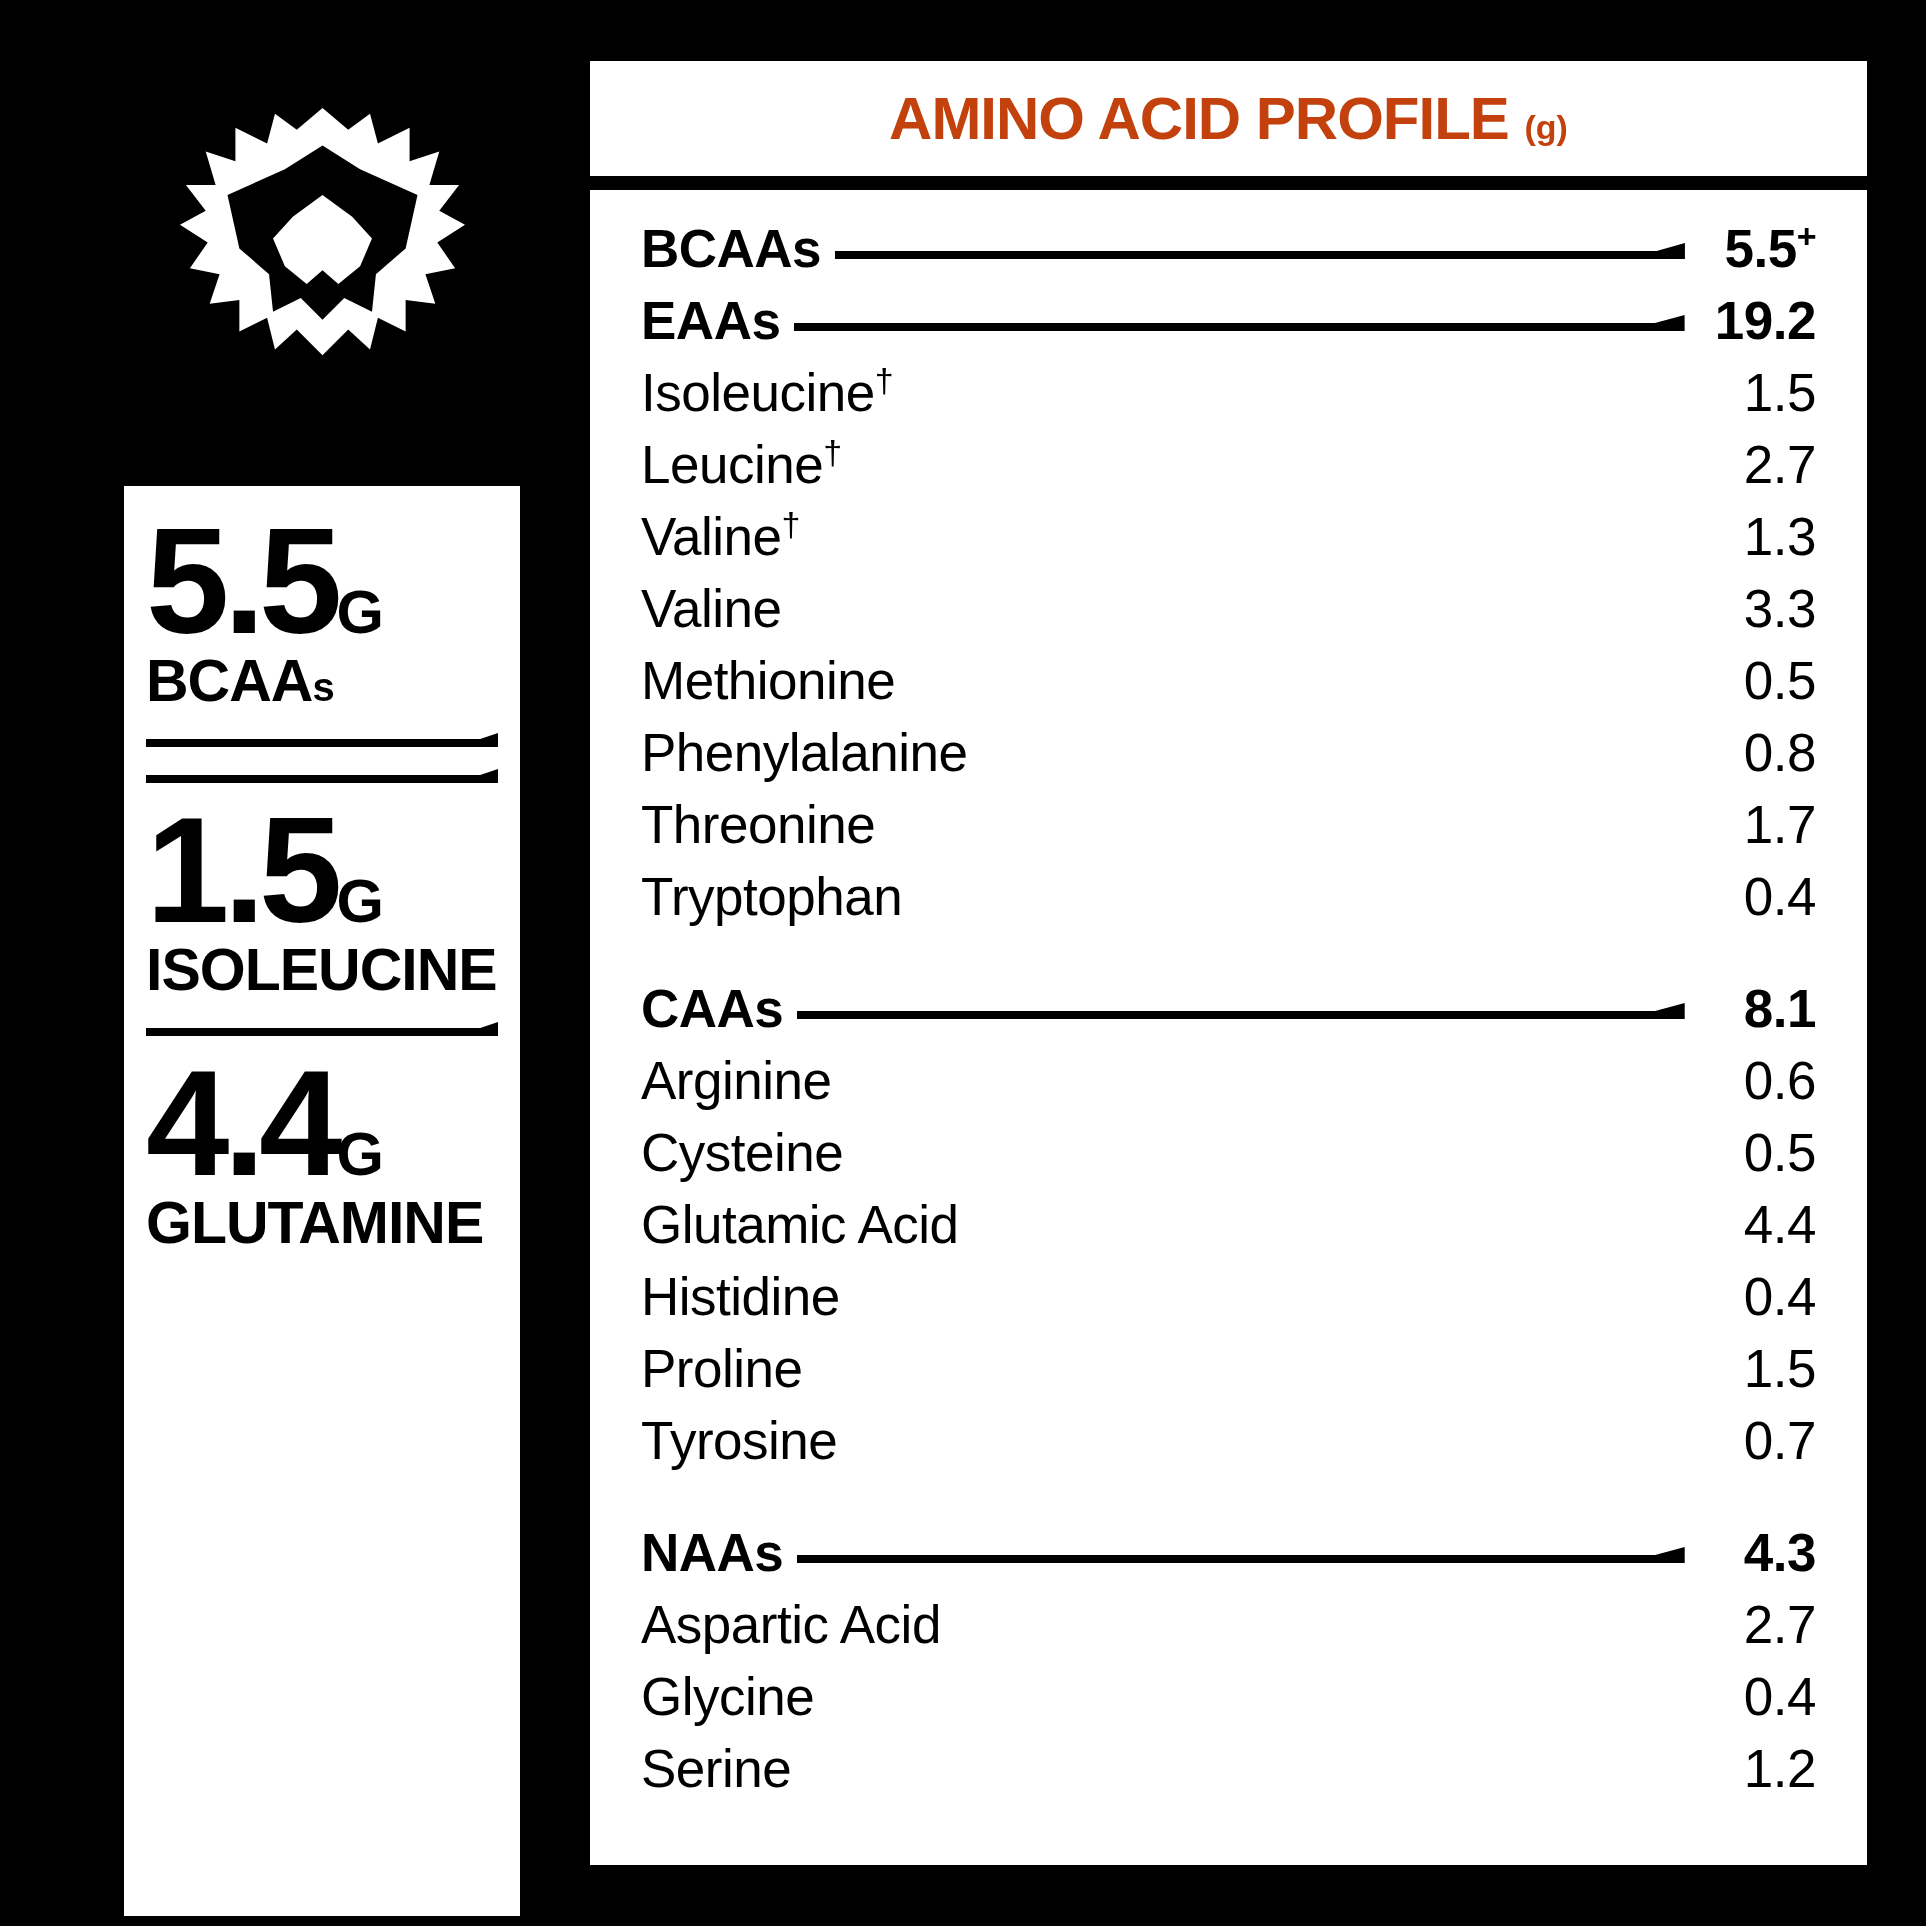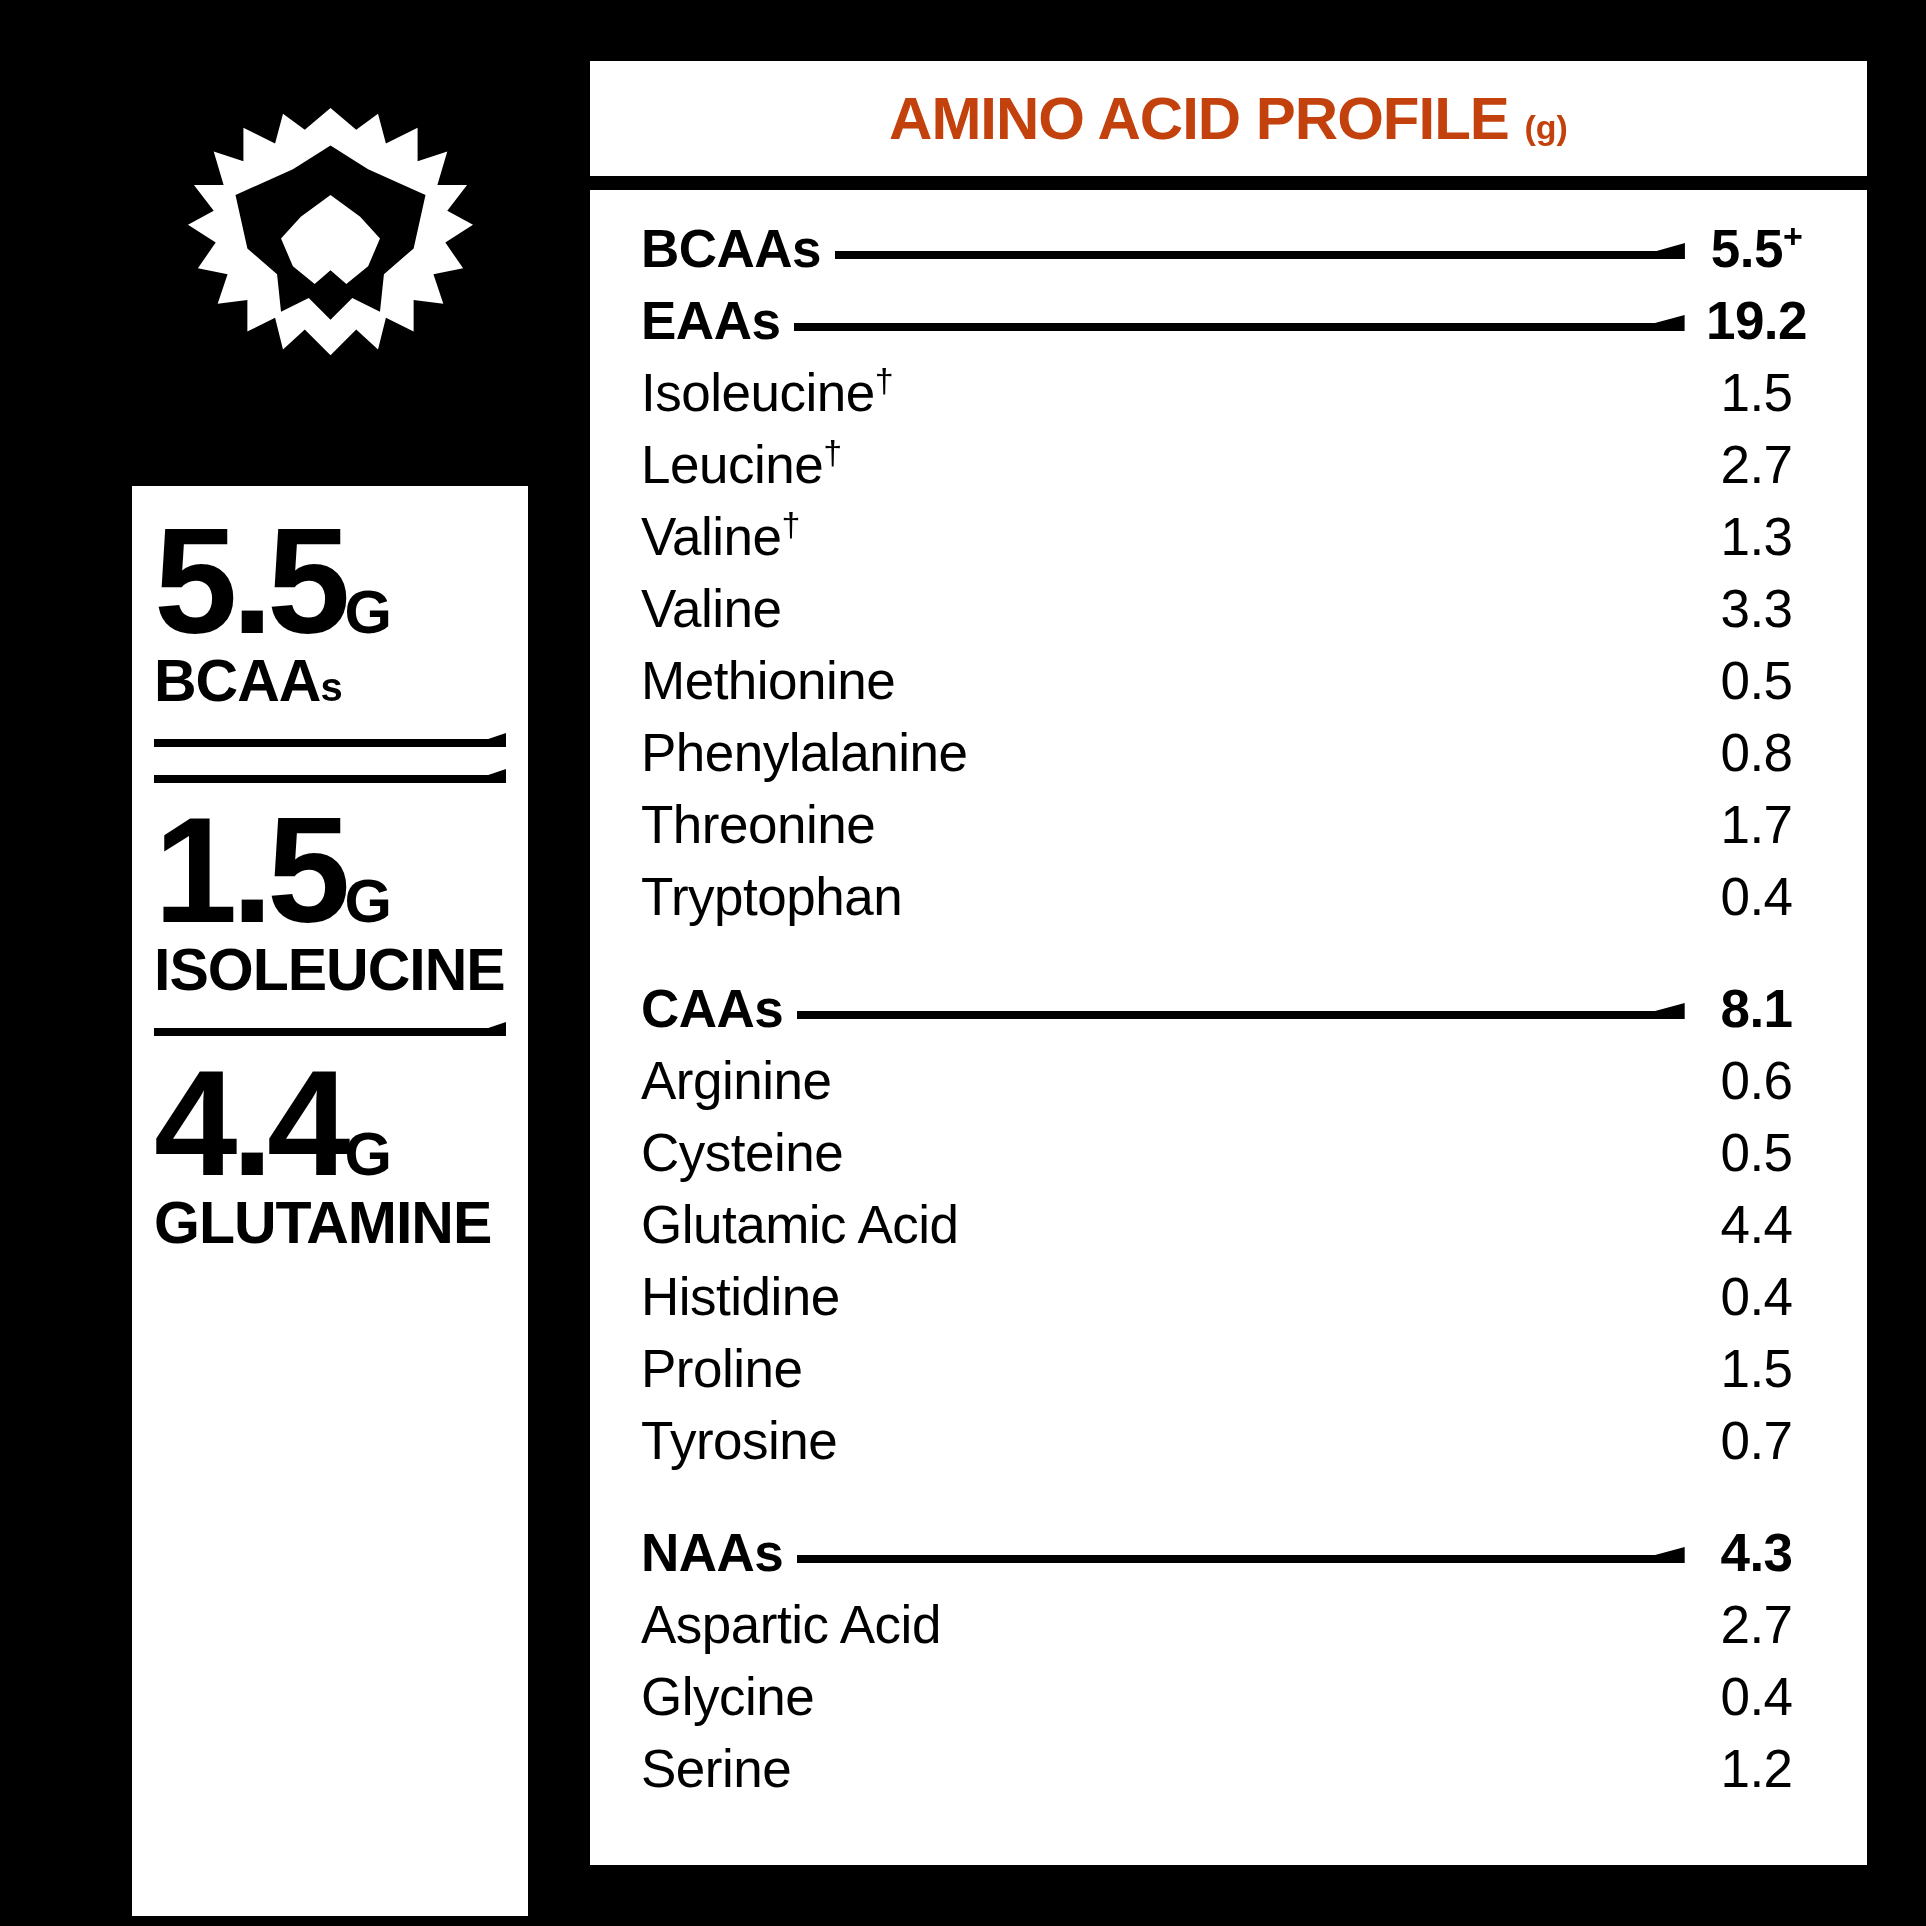--- a/index.html
+++ b/index.html
@@ -16,21 +16,21 @@
   #page {
     position: relative;
     width: 1927px;
     height: 1927px;
     background: #000000;
   }
 
   
   #left-col {
     position: absolute;
-    left: 132px;
+    left: 124px;
     top: 40px;
     width: 478px;
     height: 1847px;
   }
 
   #logo-box {
     position: absolute;
     left: 0px;
     top: 10px;
     width: 396px;
@@ -167,21 +167,21 @@
     bottom: 4px;
     width: 100%;
     height: 22px;
     display: block;
   }
   .row-value {
     font-family: "Liberation Sans", sans-serif;
     font-weight: 400;
     font-size: 53px;
     letter-spacing: -0.5px;
-    text-align: center;
+    text-align: right;
     flex: 0 0 auto;
     min-width: 119px;
     white-space: nowrap;
   }
   .row-value .sup {
     font-size: 34px;
     vertical-align: super;
     line-height: 0;
   }
   .gap { height: 40px; }

